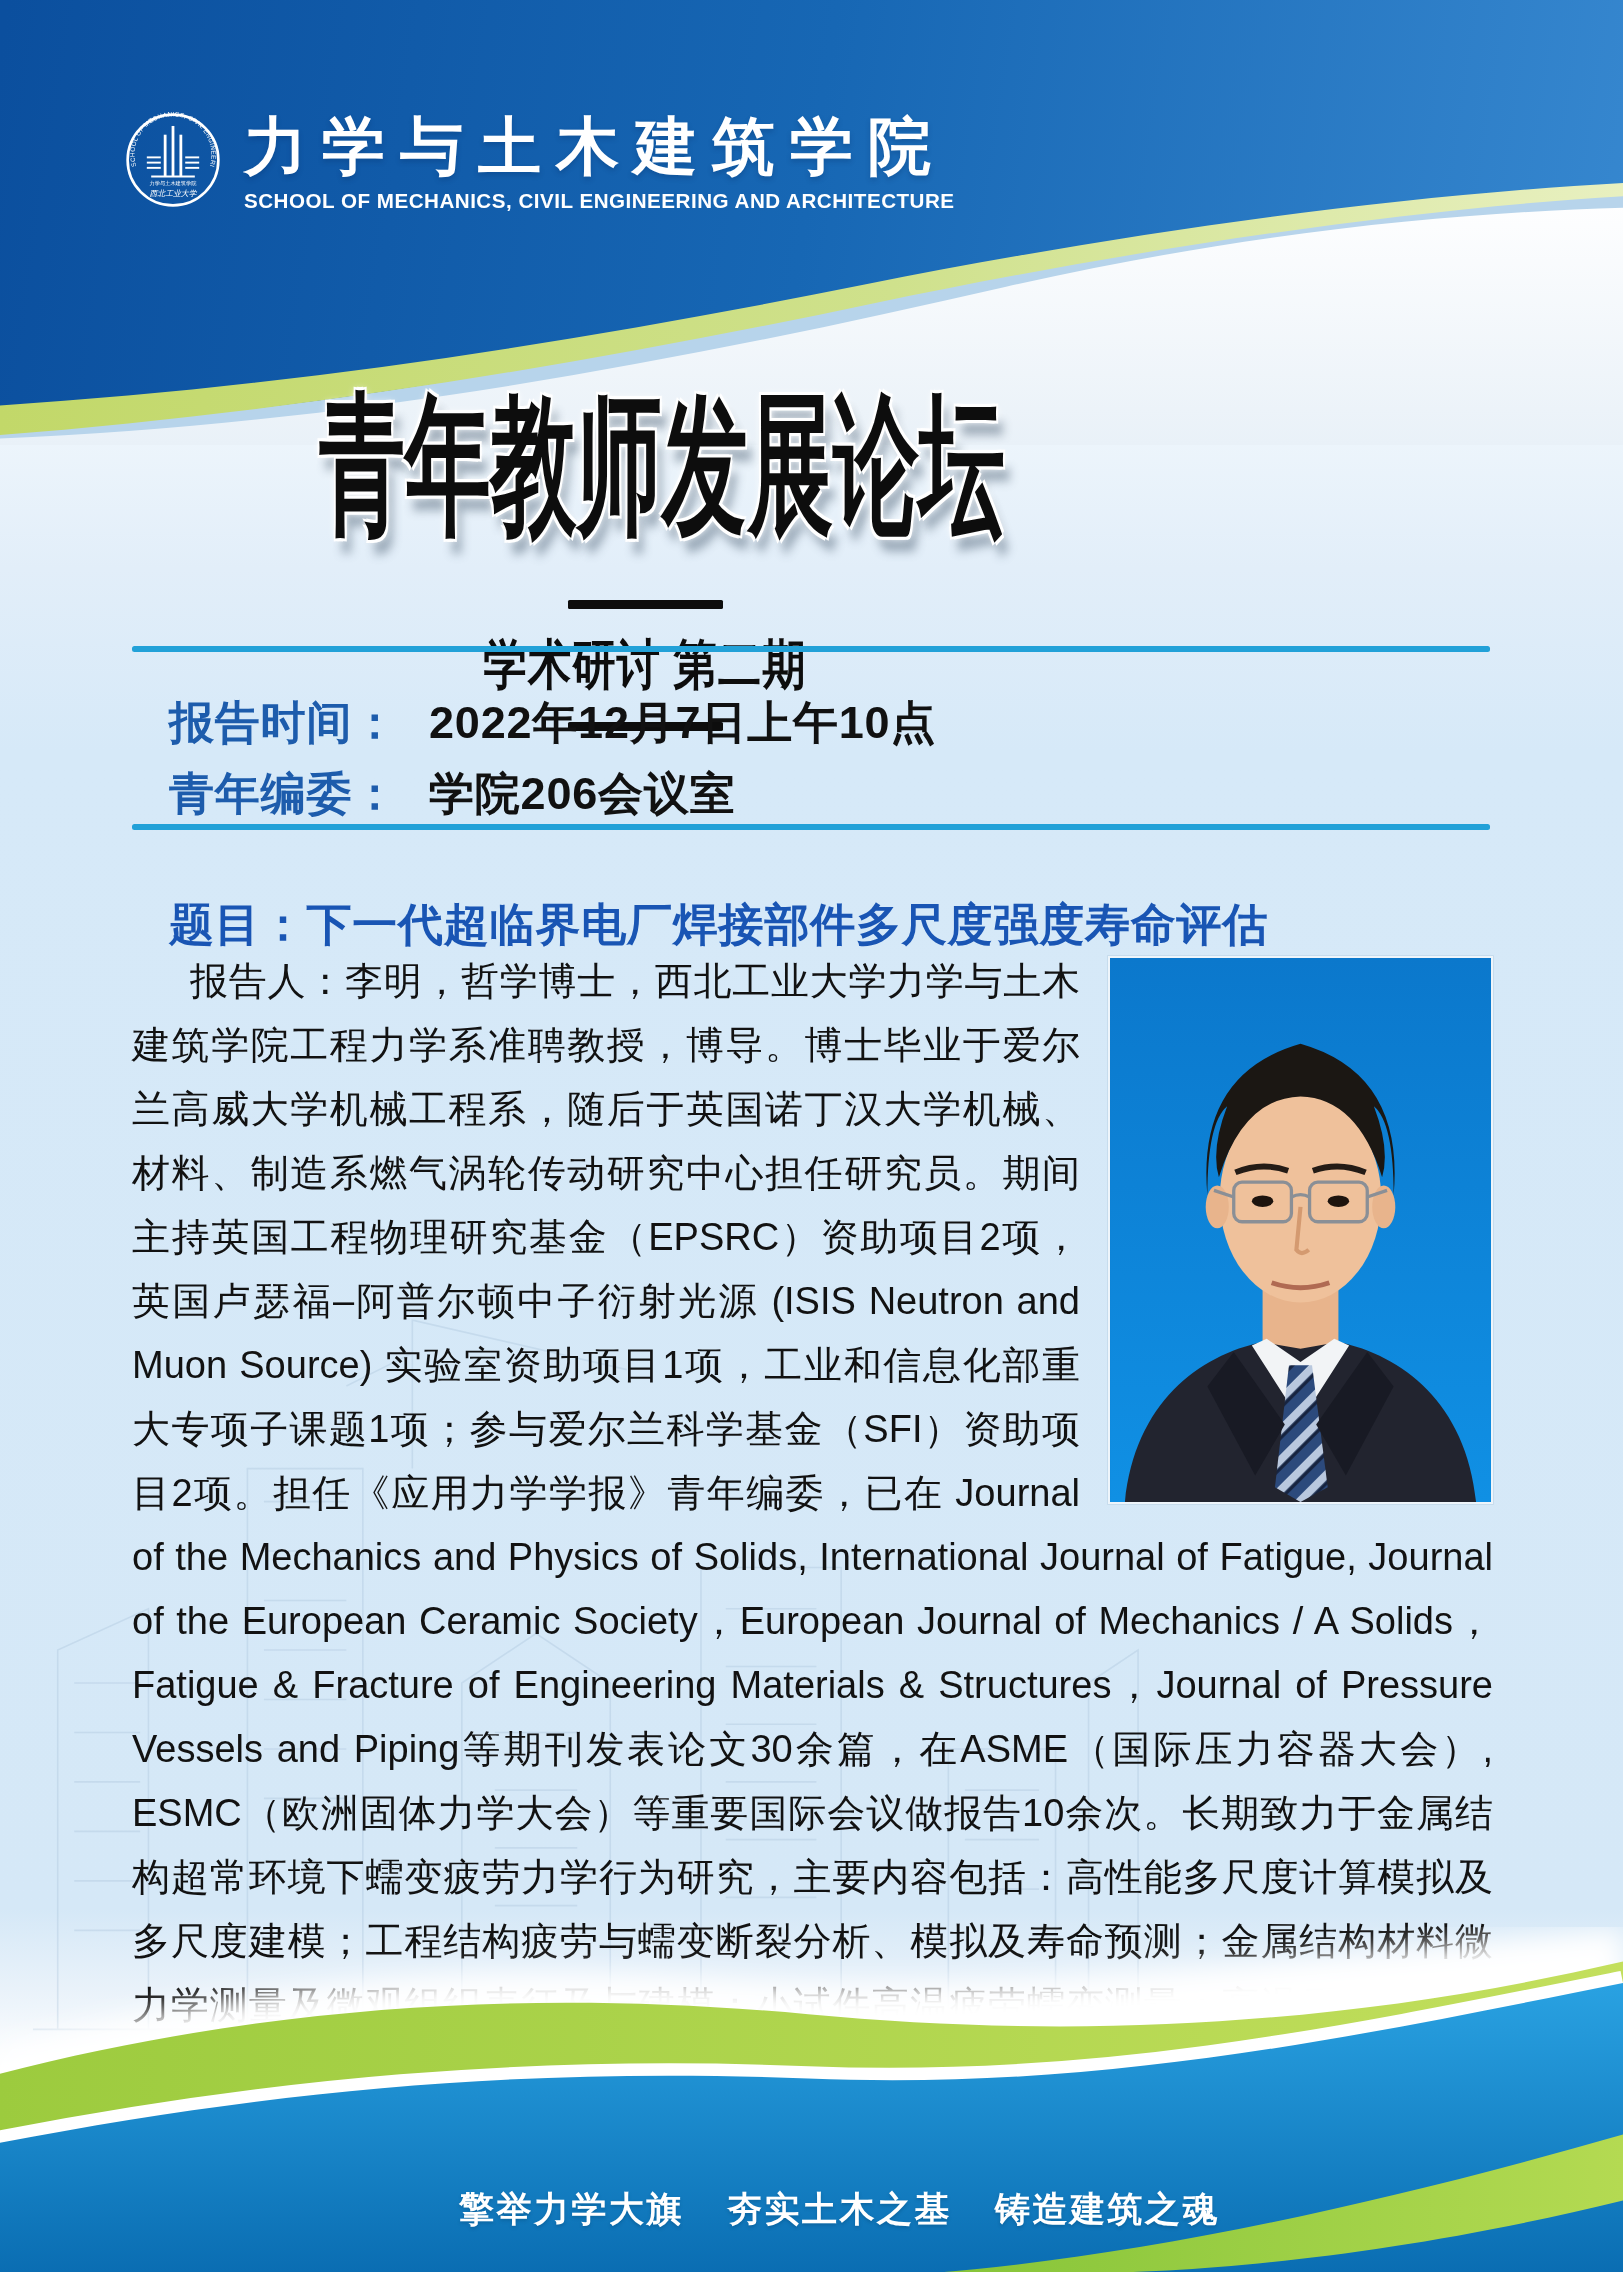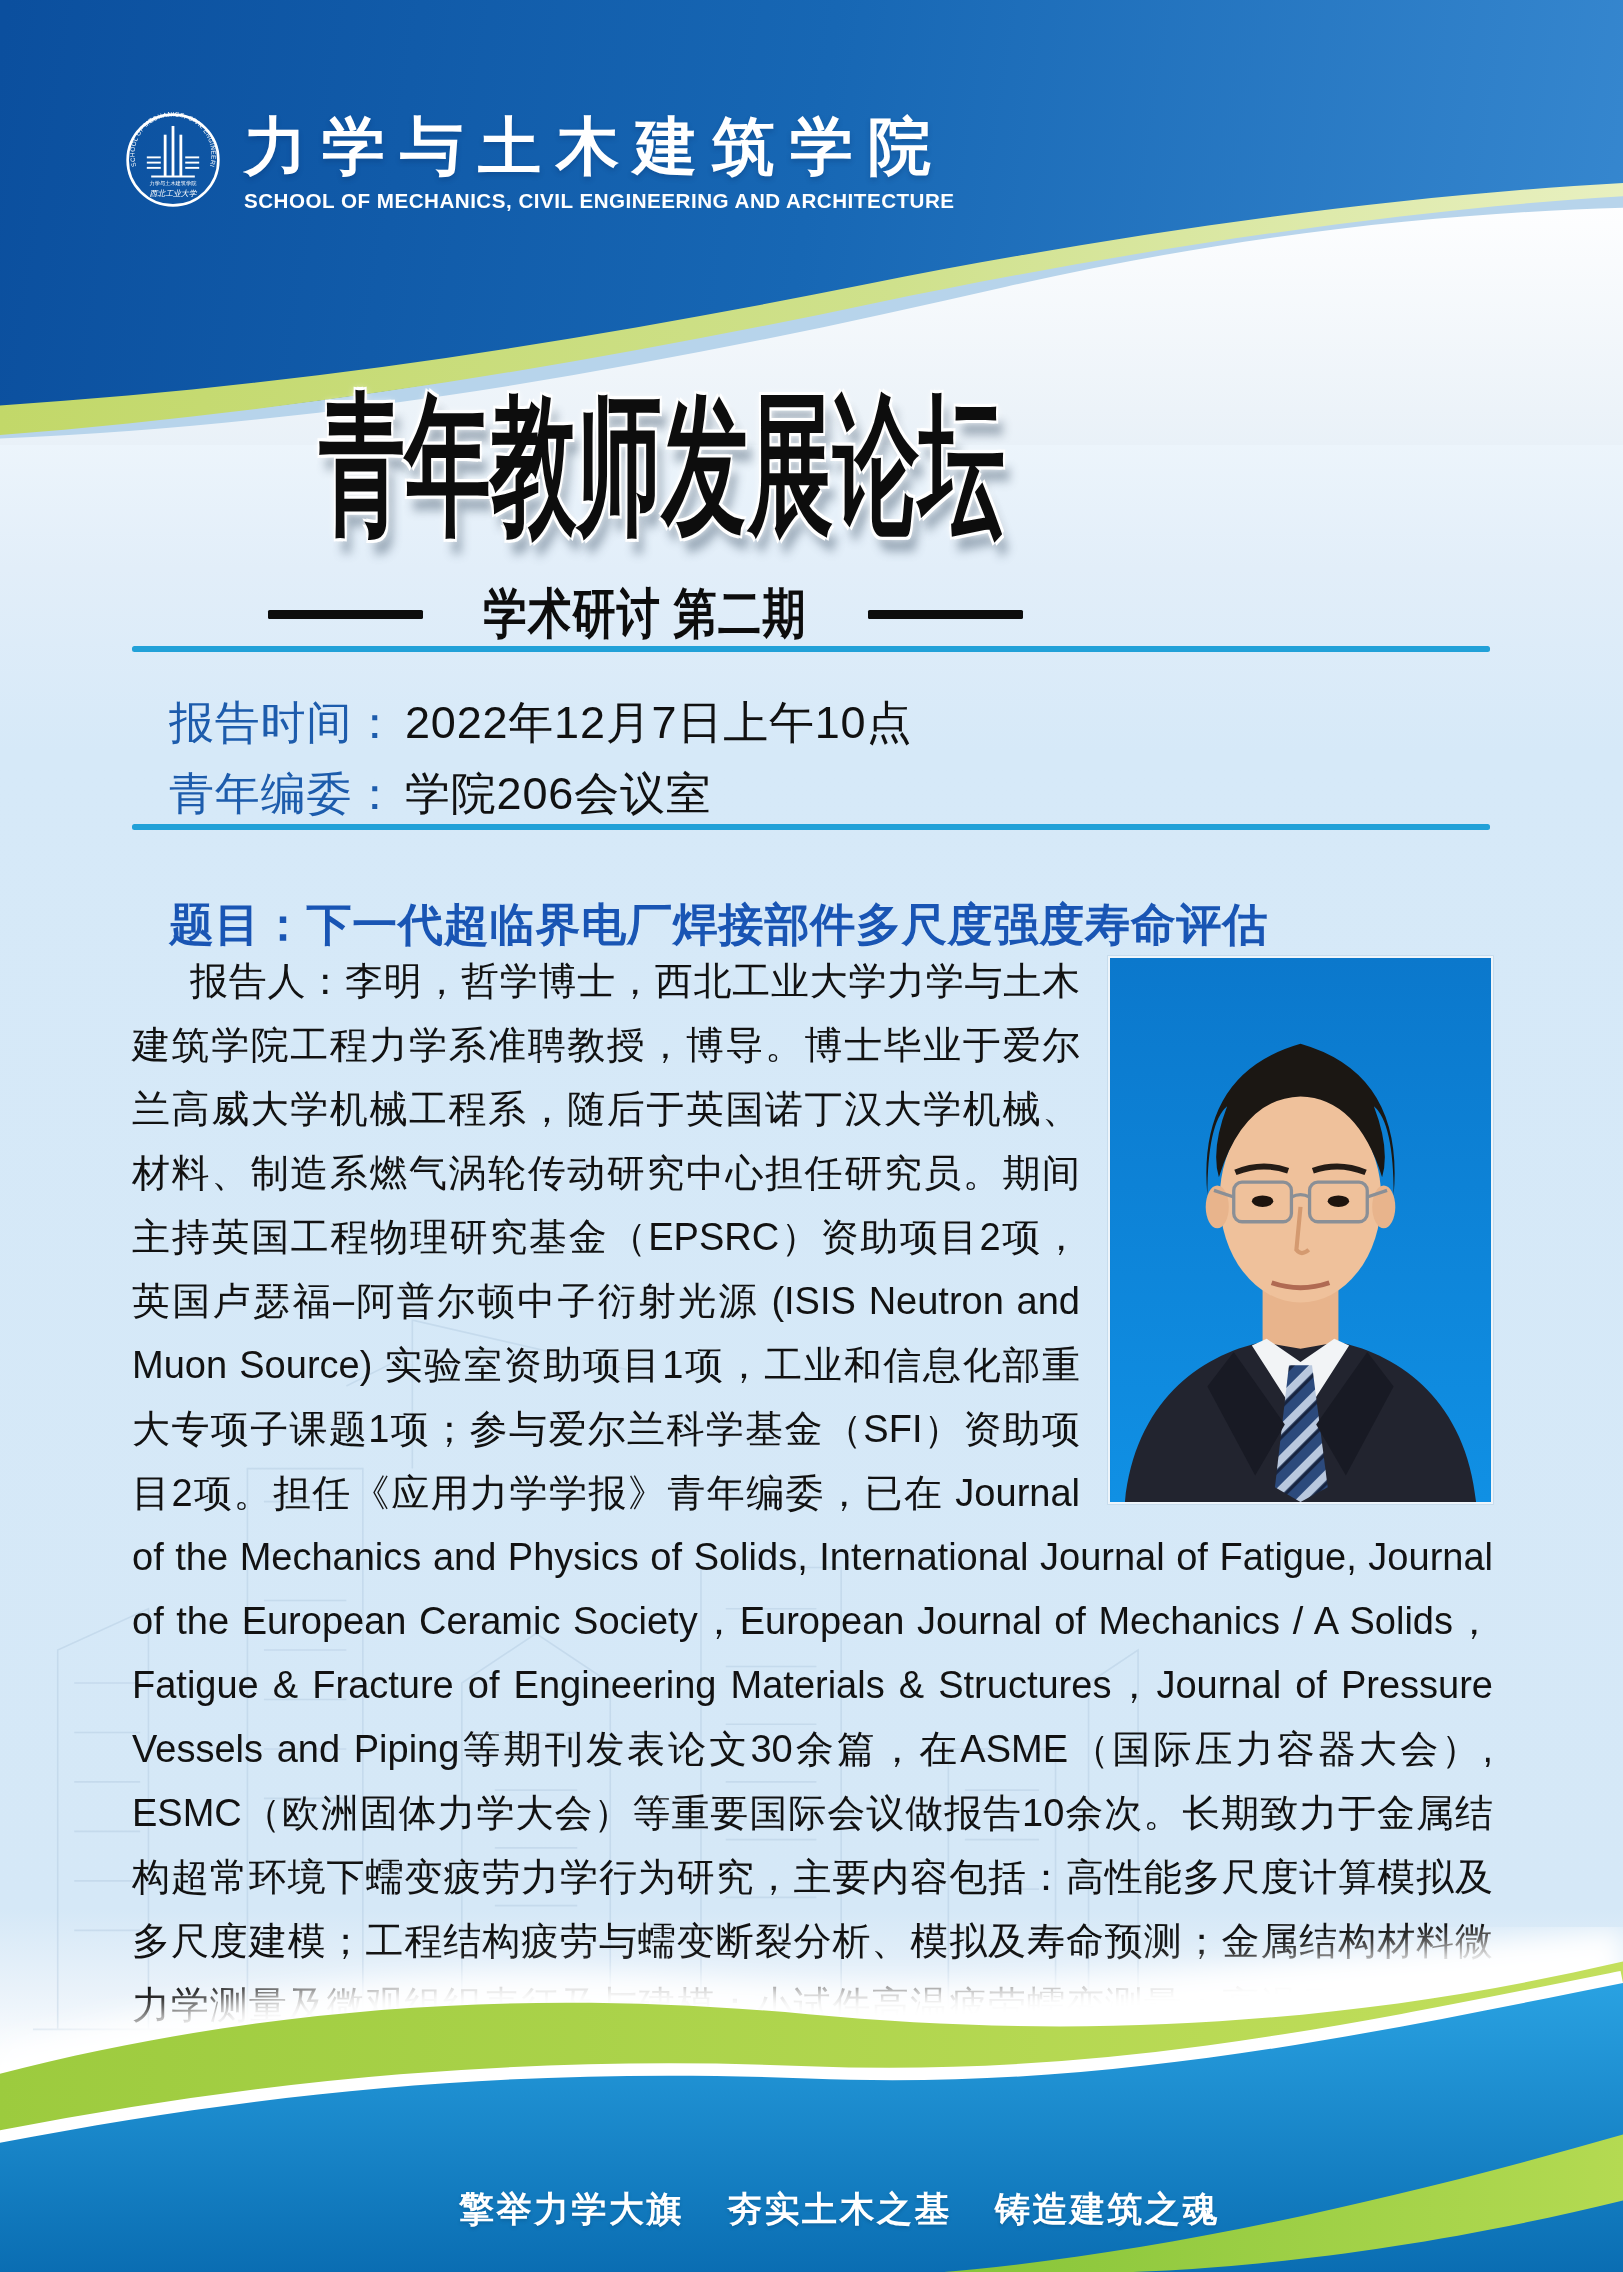--- a/index.html
+++ b/index.html
@@ -19,31 +19,31 @@
     font-size:63px;line-height:1.12;letter-spacing:15px;white-space:nowrap;
     text-shadow:0 2.5px 5px rgba(0,40,90,.25);
   }
   .school-en{color:#ffffff;font-weight:700;font-size:20.6px;letter-spacing:0.5px;margin-top:6.6px;white-space:nowrap;}
 
   .title{position:absolute;top:386px;left:16px;width:1291px;text-align:center;z-index:2;
     font-family:"Liberation Serif",serif;font-weight:900;color:#0d0d0d;font-size:153px;line-height:161px;}
   .title-inner{display:inline-block;transform:scaleX(.56);transform-origin:center;white-space:nowrap;
     text-shadow:0 0 5px #fff,0 0 11.5px #fff,3.3px 3.3px 0 #fff,-3.3px 3.3px 0 #fff,3.3px -3.3px 0 #fff,-3.3px -3.3px 0 #fff,11.5px 15px 13.2px rgba(70,90,110,.45);}
 
-  .subtitle{position:absolute;top:578px;left:0;width:1291px;display:flex;justify-content:center;align-items:center;gap:20px;z-index:2;}
+  .subtitle{position:absolute;top:600px;left:0;width:1291px;display:flex;justify-content:center;align-items:center;gap:20px;z-index:2;flex-direction:column;}
   .dash{width:155px;height:9px;background:#0d0d0d;border-radius:1.6px;}
   .subtitle-text{font-family:"Liberation Serif",serif;font-size:54px;font-weight:900;color:#0d0d0d;
     display:inline-block;transform:scaleX(.8);transform-origin:center;white-space:nowrap;letter-spacing:1.6px;}
 
   .rule{position:absolute;left:132px;width:1358px;height:5.8px;background:#22a1d8;border-radius:2.5px;z-index:2;}
   .rule-top{top:646px;}
   .rule-bottom{top:824px;}
 
   .info{position:absolute;left:169px;top:687px;z-index:2;}
-  .info-row{height:71px;display:flex;align-items:center;font-size:45px;font-weight:400;letter-spacing:0.8px;}
+  .info-row{height:71px;display:flex;align-items:center;font-size:45px;font-weight:700;letter-spacing:0.8px;gap:24px;}
   .info-label{color:#1d5cac;}
   .info-value{color:#111111;margin-left:7px;}
 
   .topic{position:absolute;left:169px;top:895px;z-index:2;font-size:45px;font-weight:700;color:#1955b4;letter-spacing:0.8px;white-space:nowrap;}
 
   .bio{position:absolute;left:132px;top:949px;width:1361px;z-index:2;}
   .photo{float:right;width:381px;height:544px;margin:6.6px 0 15px 28px;
     border:2.5px solid #eef5fb;box-shadow:0 0 0 0.8px #c3d9ea;background:#0b78cc;}
   .photo svg{display:block;width:100%;height:100%;}
   .bio p{margin:0;font-size:38px;line-height:64px;color:#121212;text-align:justify;text-indent:46px;}

